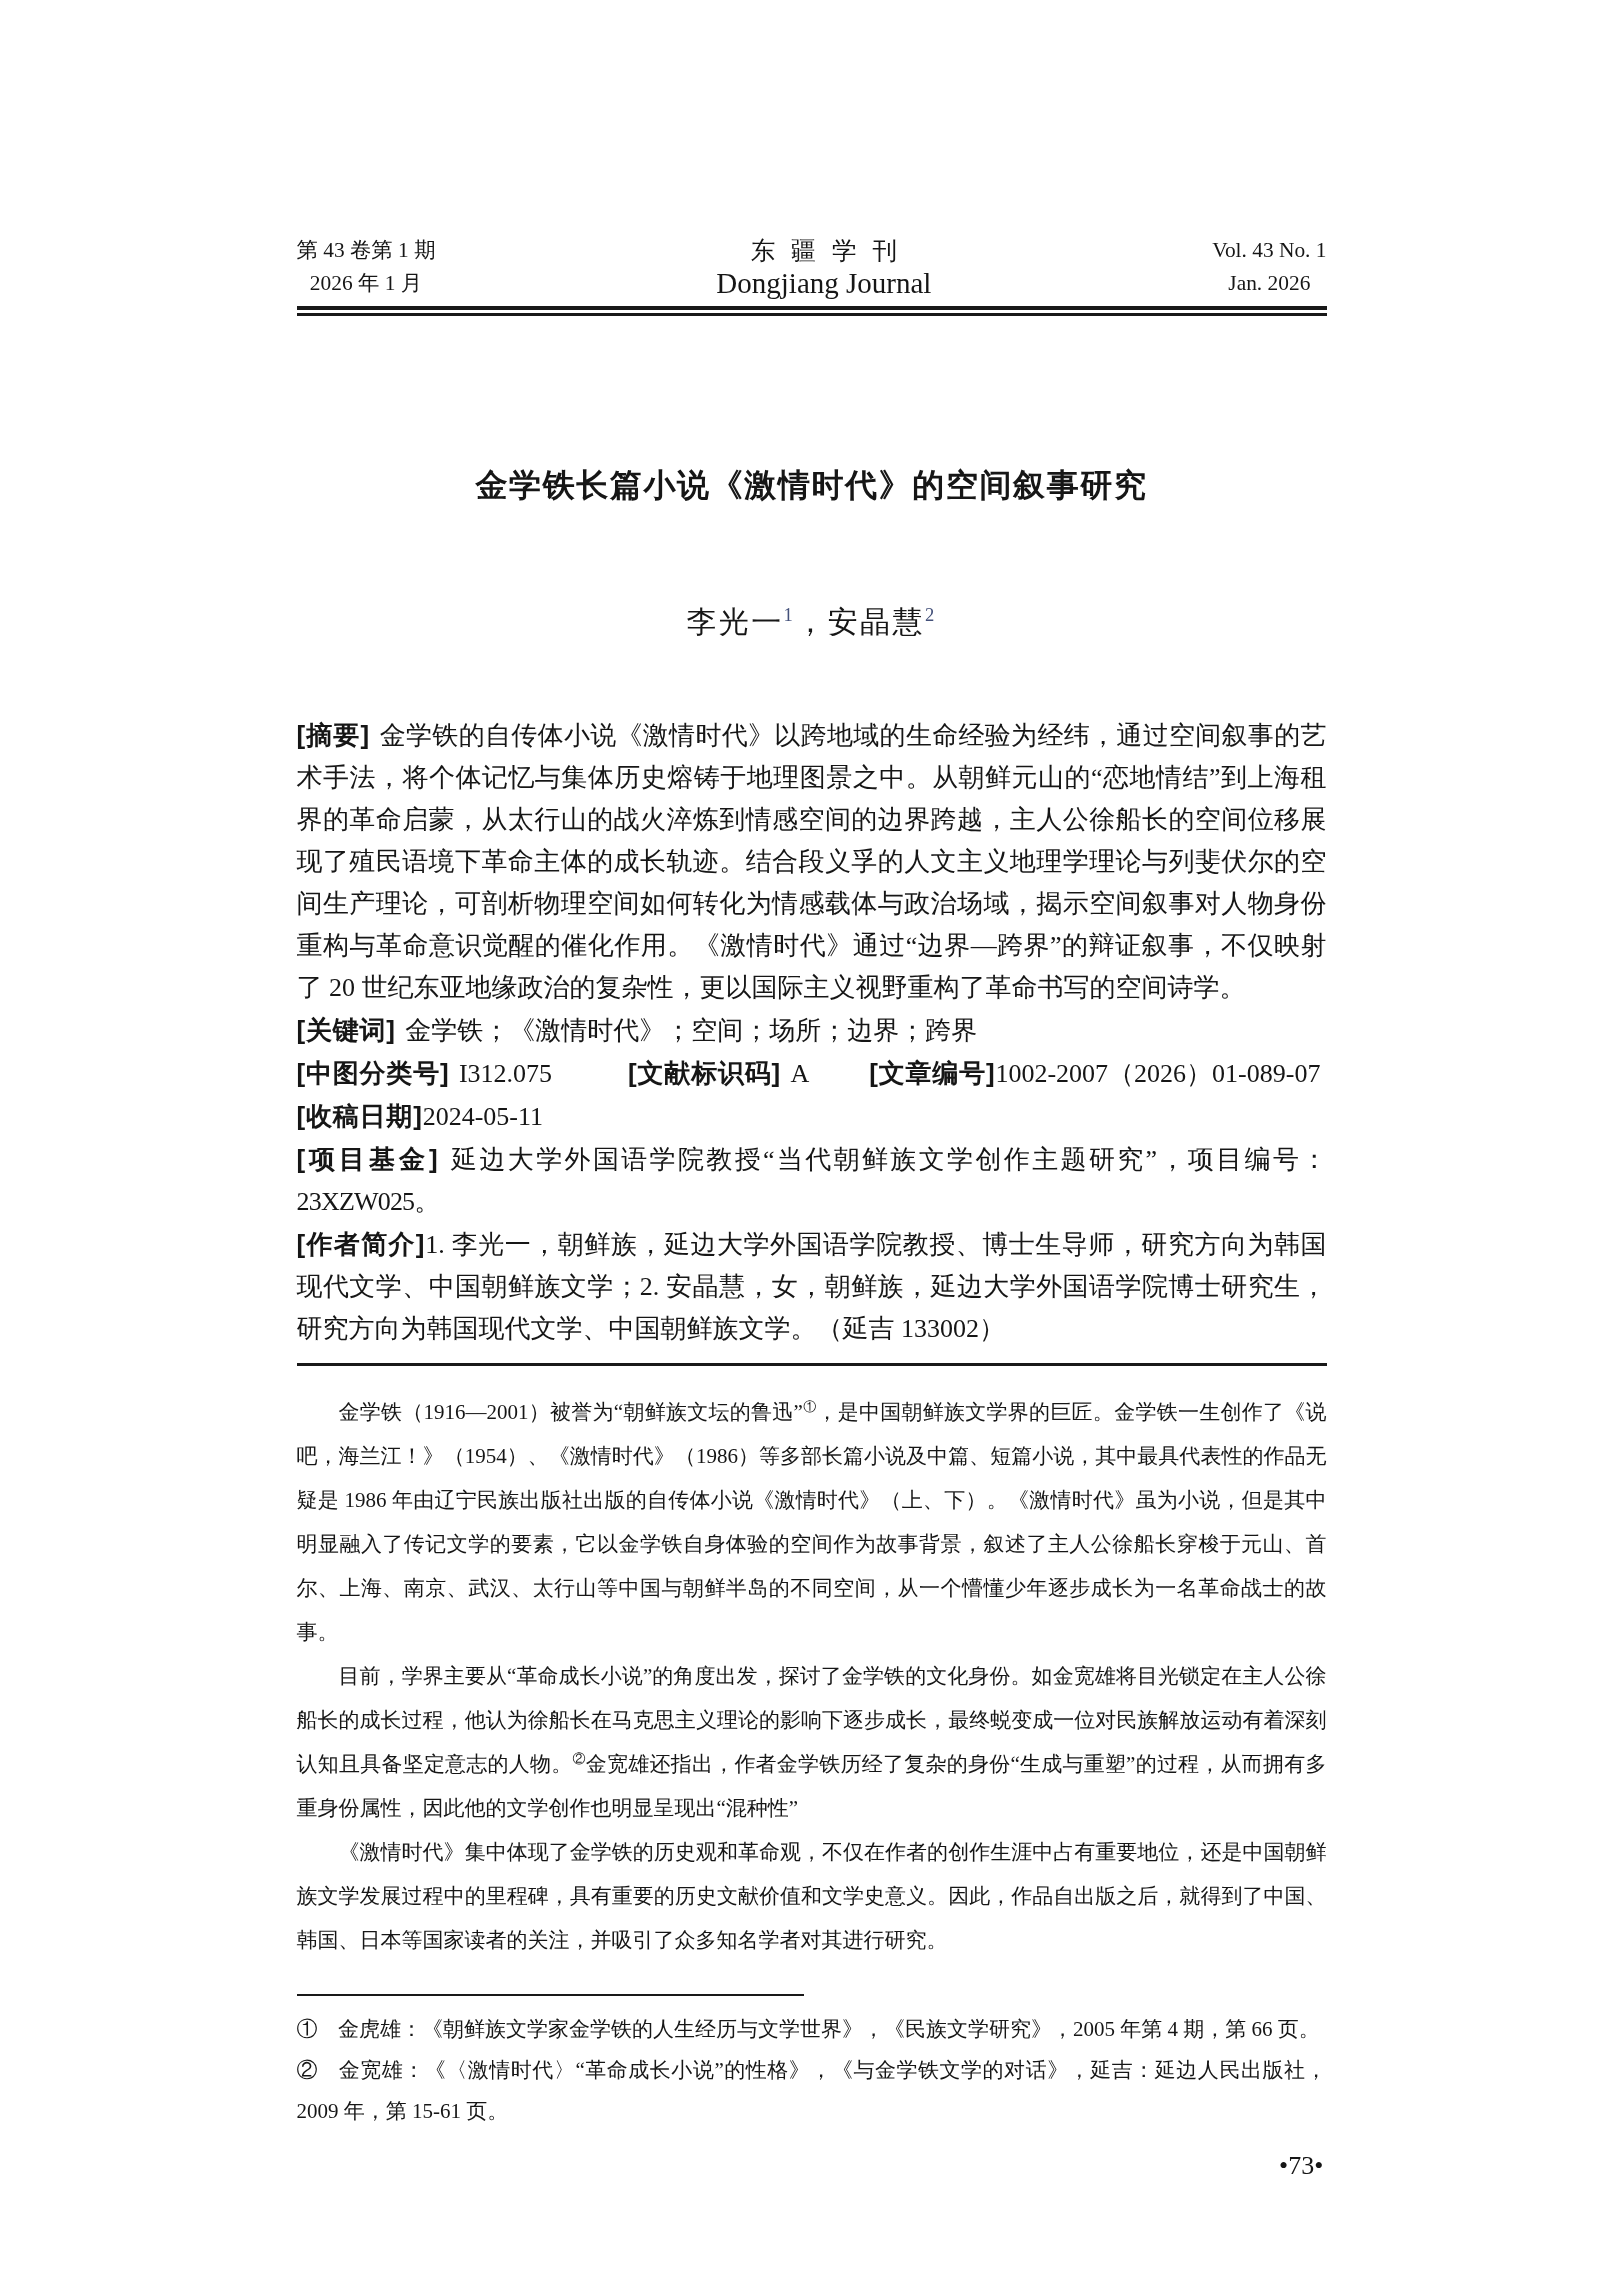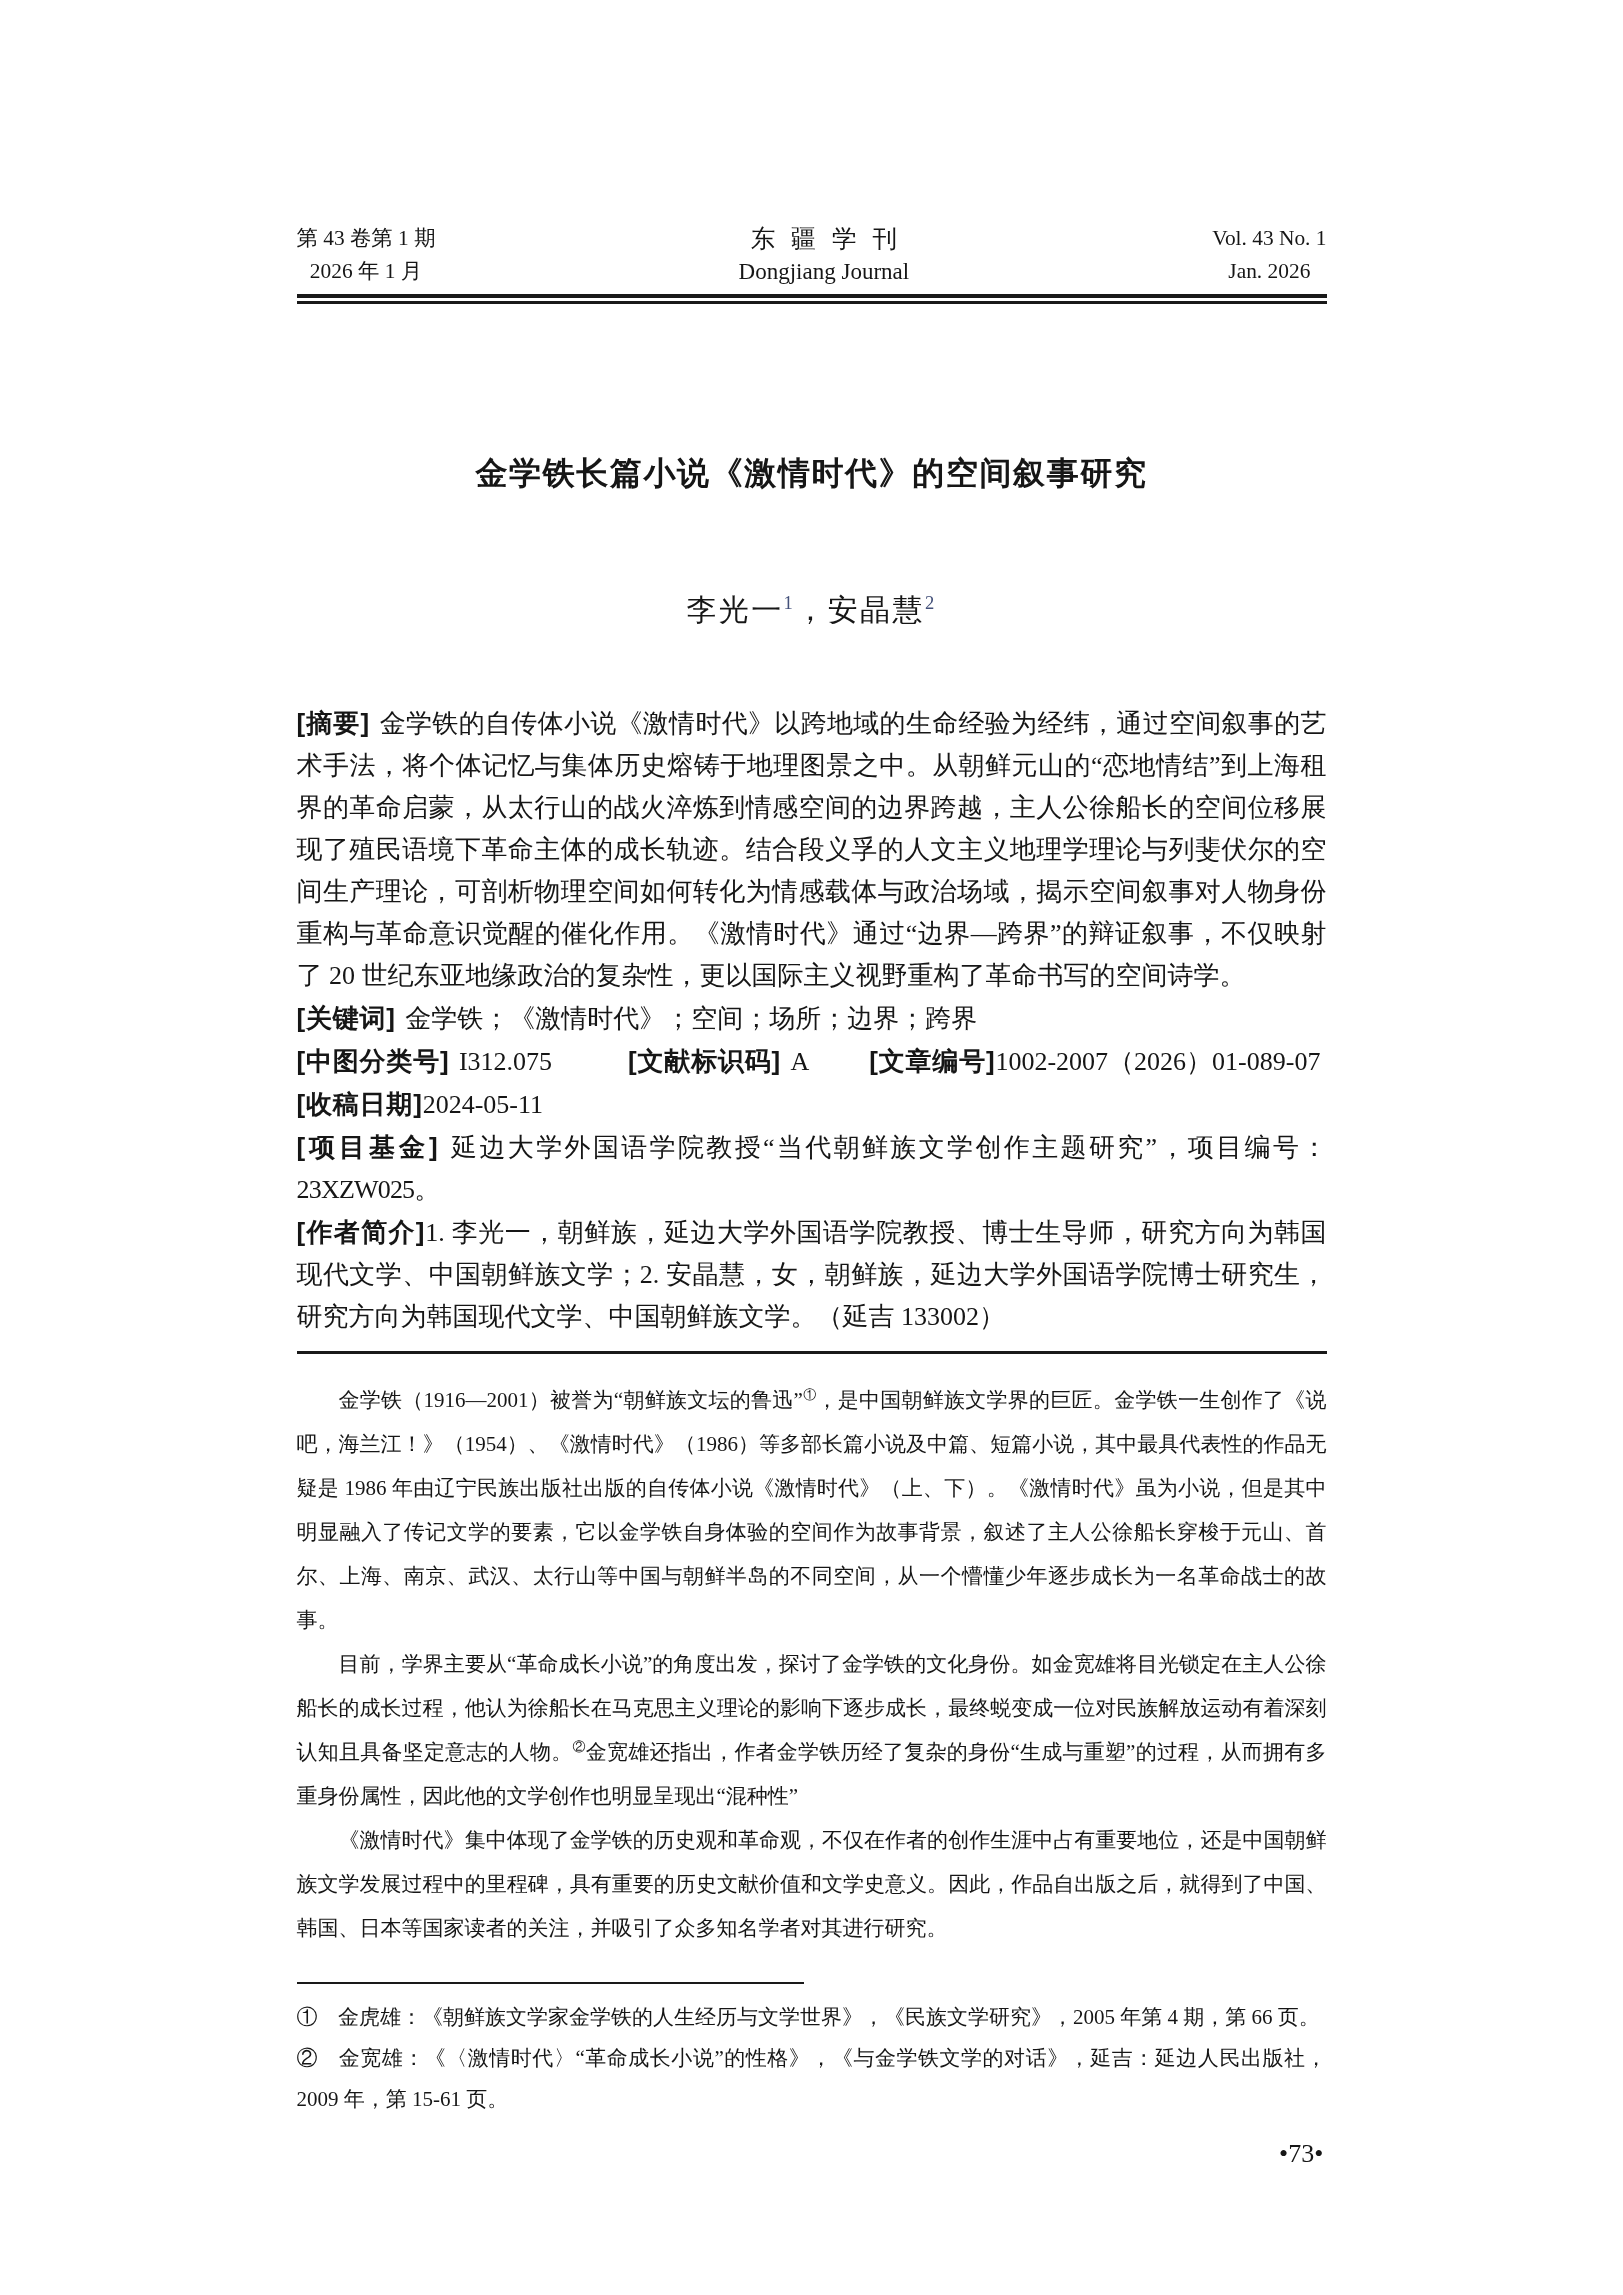--- a/index.html
+++ b/index.html
@@ -15,22 +15,22 @@
     padding: 222px 197px 0 197px;
     overflow: hidden;
   }
 
   
   .header { display: flex; justify-content: space-between; align-items: flex-end; }
   .header-col { font-size: 21.4px; line-height: 33px; white-space: nowrap; }
   .header-left  { text-align: center; }
   .header-center{ text-align: center; }
   .header-right { text-align: center; }
-  .journal-cn { font-size: 24.6px; letter-spacing: 16px; text-indent: 16px; }
-  .journal-en { font-size: 23px; }
+  .journal-cn { font-size: 24.6px; letter-spacing: 16px; text-indent: 16px; margin-top: 12px; }
+  .journal-en { font-size: 29px; }
 
   .rule-double { margin-top: 6.3px; }
   .rule-double .rd-top { height: 4px; background: #191919; }
   .rule-double .rd-gap { height: 3.2px; background: transparent; }
   .rule-double .rd-bot { height: 2.4px; background: #191919; }
 
   
   .title {
     margin: 141px 0 0 0;
     font-size: 32px;

